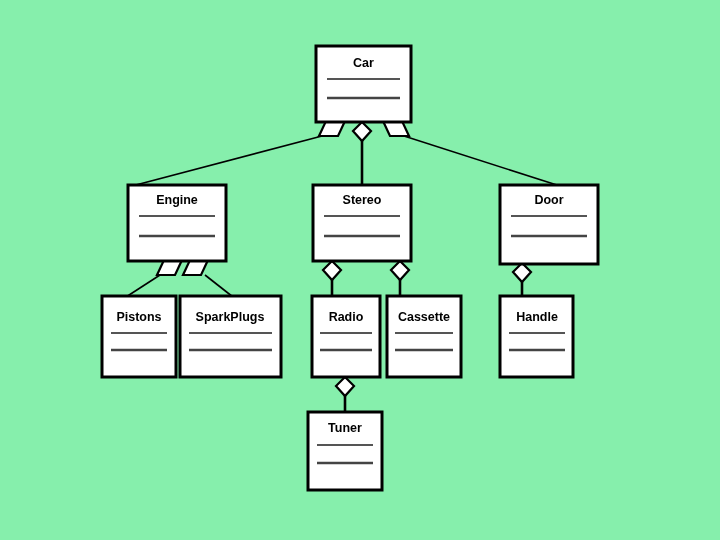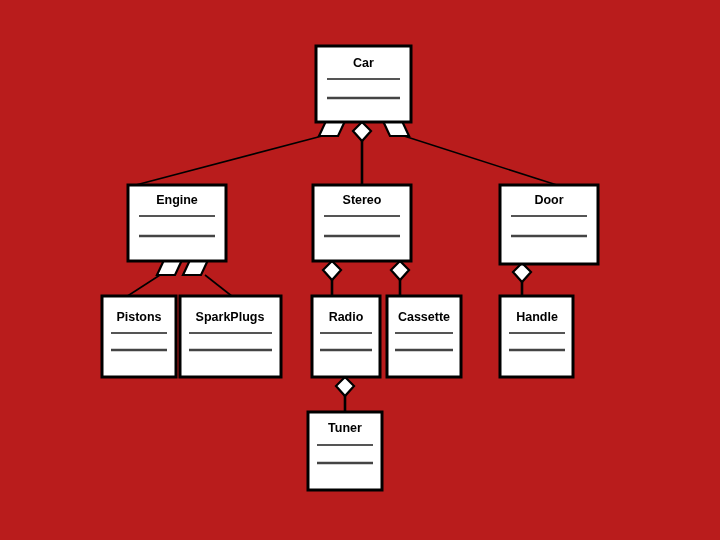--- a/index.html
+++ b/index.html
@@ -10,21 +10,21 @@
   body {
     width: 720px;
     height: 540px;
     overflow: hidden;
     font-family: "Liberation Sans", sans-serif;
   }
   #diagram-canvas {
     position: relative;
     width: 720px;
     height: 540px;
-    background: #b91c1c;
+    background: #86efac;
   }
   svg.layer {
     position: absolute;
     top: 0;
     left: 0;
     width: 720px;
     height: 540px;
   }
   .cls-box {
     fill: #ffffff;

